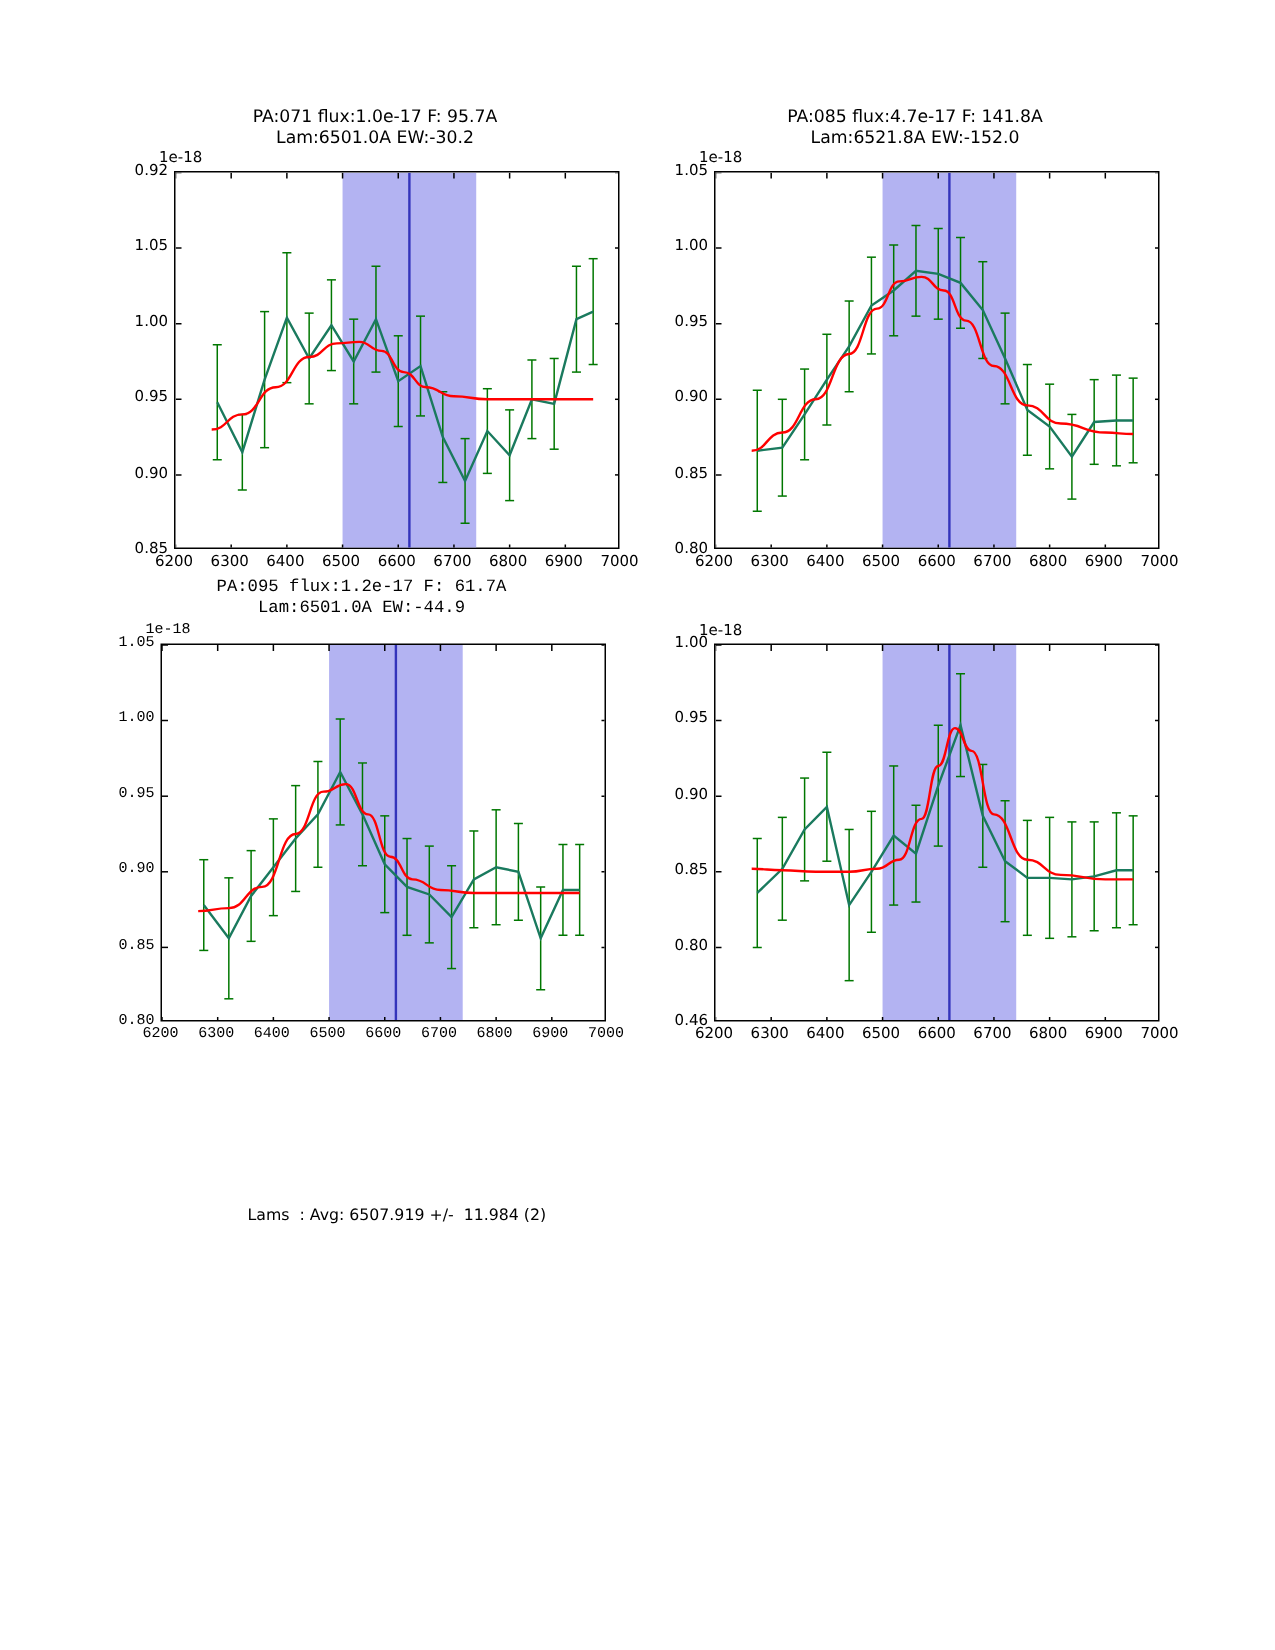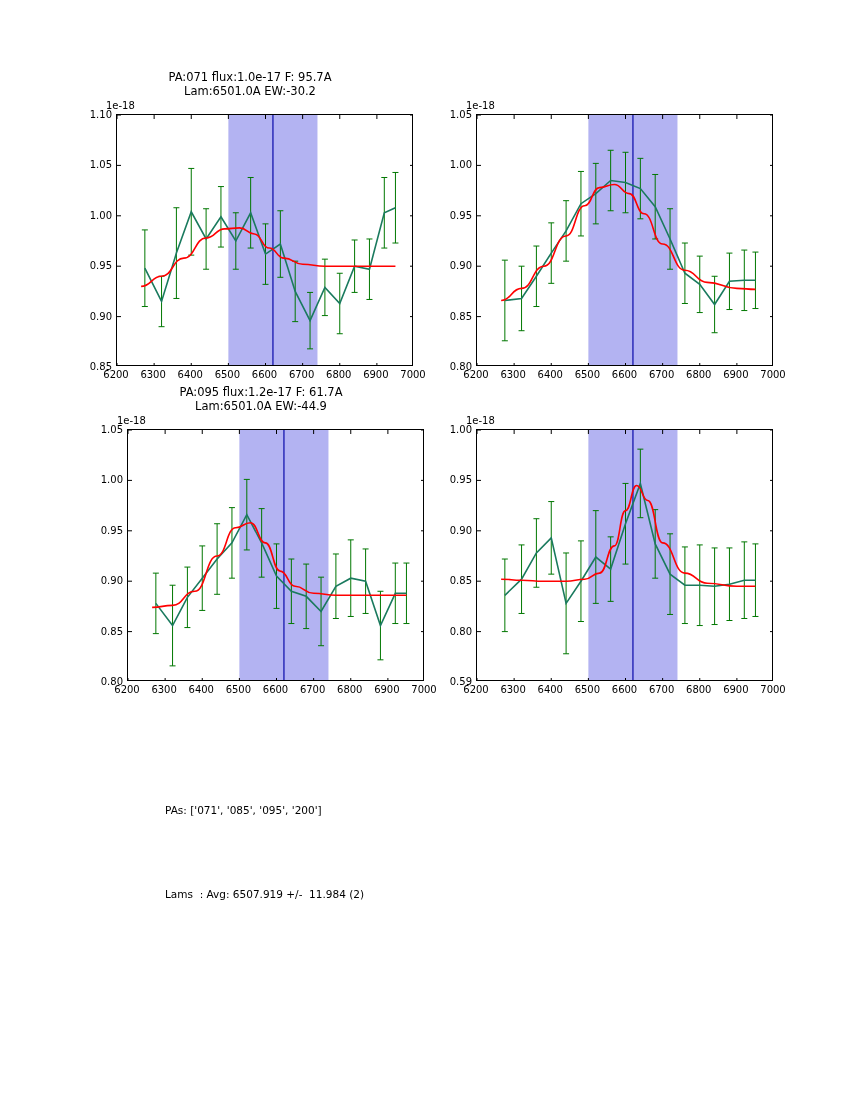--- a/index.html
+++ b/index.html
@@ -182,24 +182,26 @@
       <div class="tick-label-x" style="left: 184.5px; top: 299px;">6600</div>
       <div class="tick-label-x" style="left: 221.625px; top: 299px;">6700</div>
       <div class="tick-label-x" style="left: 258.75px; top: 299px;">6800</div>
       <div class="tick-label-x" style="left: 295.875px; top: 299px;">6900</div>
       <div class="tick-label-x" style="left: 333px; top: 299px;">7000</div>
       <div class="tick-label-y" style="left: 0px; width: 32px; top: 296px;">0.85</div>
       <div class="tick-label-y" style="left: 0px; width: 32px; top: 245.6px;">0.90</div>
       <div class="tick-label-y" style="left: 0px; width: 32px; top: 195.2px;">0.95</div>
       <div class="tick-label-y" style="left: 0px; width: 32px; top: 144.8px;">1.00</div>
       <div class="tick-label-y" style="left: 0px; width: 32px; top: 94.4px;">1.05</div>
-      <div class="tick-label-y" style="left: 0px; width: 32px; top: 44px;">1.10</div>
+      <div class="tick-label-y" style="left: 0px; width: 32px; top: 44px;">0.92</div>
     </div>
 
   <div class="panel" style="left:440px; top:70px; width:340px; height:310px;">
+    <div class="panel-title" style="top:0px;">PA:085 flux:4.7e-17 F: 141.8A
+Lam:6521.8A EW:-152.0</div>
     <div class="exp-label" style="left:26px; top:30px;">1e-18</div>
     <div class="axes-box" style="left:36px; top:44px; width:297px; height:252px;">
       <svg class="plot-svg" id="svg-1" width="297" height="252">
           <rect x="111.375" y="0" width="89.10000000000002" height="252" fill="#9999ee" fill-opacity="0.75"></rect>
           <line x1="155.925" y1="0" x2="155.925" y2="252" stroke="#3333bb" stroke-width="1.6"></line>
           <g stroke="#007700" stroke-width="1">
             <line x1="27.84375" y1="145.15200000000002" x2="27.84375" y2="225.7920000000001"></line>
             <line x1="24.84375" y1="145.15200000000002" x2="30.84375" y2="145.15200000000002"></line>
             <line x1="24.84375" y1="225.7920000000001" x2="30.84375" y2="225.7920000000001"></line>
             <line x1="44.55" y1="151.20000000000002" x2="44.55" y2="215.71200000000007"></line>
@@ -300,21 +302,21 @@
       <div class="tick-label-x" style="left: 295.875px; top: 299px;">6900</div>
       <div class="tick-label-x" style="left: 333px; top: 299px;">7000</div>
       <div class="tick-label-y" style="left: 0px; width: 32px; top: 296px;">0.80</div>
       <div class="tick-label-y" style="left: 0px; width: 32px; top: 245.6px;">0.85</div>
       <div class="tick-label-y" style="left: 0px; width: 32px; top: 195.2px;">0.90</div>
       <div class="tick-label-y" style="left: 0px; width: 32px; top: 144.8px;">0.95</div>
       <div class="tick-label-y" style="left: 0px; width: 32px; top: 94.4px;">1.00</div>
       <div class="tick-label-y" style="left: 0px; width: 32px; top: 44px;">1.05</div>
     </div>
 
-  <div class="panel" style="left:91px; top:385px; width:340px; height:310px;">
+  <div class="panel" style="left:71px; top:385px; width:340px; height:310px;font-family:Liberation Mono, monospace;">
     <div class="panel-title" style="top:0px;">PA:095 flux:1.2e-17 F: 61.7A
 Lam:6501.0A EW:-44.9</div>
     <div class="exp-label" style="left:26px; top:30px;">1e-18</div>
     <div class="axes-box" style="left:36px; top:44px; width:297px; height:252px;">
       <svg class="plot-svg" id="svg-2" width="297" height="252">
           <rect x="111.375" y="0" width="89.10000000000002" height="252" fill="#9999ee" fill-opacity="0.75"></rect>
           <line x1="155.925" y1="0" x2="155.925" y2="252" stroke="#3333bb" stroke-width="1.6"></line>
           <g stroke="#007700" stroke-width="1">
             <line x1="27.84375" y1="143.13600000000002" x2="27.84375" y2="203.61600000000007"></line>
             <line x1="24.84375" y1="143.13600000000002" x2="30.84375" y2="143.13600000000002"></line>
@@ -524,28 +526,27 @@
     </div>
   <div class="tick-label-x" style="left: 36px; top: 299px;">6200</div>
       <div class="tick-label-x" style="left: 73.125px; top: 299px;">6300</div>
       <div class="tick-label-x" style="left: 110.25px; top: 299px;">6400</div>
       <div class="tick-label-x" style="left: 147.375px; top: 299px;">6500</div>
       <div class="tick-label-x" style="left: 184.5px; top: 299px;">6600</div>
       <div class="tick-label-x" style="left: 221.625px; top: 299px;">6700</div>
       <div class="tick-label-x" style="left: 258.75px; top: 299px;">6800</div>
       <div class="tick-label-x" style="left: 295.875px; top: 299px;">6900</div>
       <div class="tick-label-x" style="left: 333px; top: 299px;">7000</div>
-      <div class="tick-label-y" style="left: 0px; width: 32px; top: 296px;">0.59</div>
+      <div class="tick-label-y" style="left: 0px; width: 32px; top: 296px;">0.46</div>
       <div class="tick-label-y" style="left: 0px; width: 32px; top: 245.6px;">0.80</div>
       <div class="tick-label-y" style="left: 0px; width: 32px; top: 195.2px;">0.85</div>
       <div class="tick-label-y" style="left: 0px; width: 32px; top: 144.8px;">0.90</div>
       <div class="tick-label-y" style="left: 0px; width: 32px; top: 94.4px;">0.95</div>
       <div class="tick-label-y" style="left: 0px; width: 32px; top: 44px;">1.00</div>
     </div>
 
   <div class="summary" style="left:165px; top:740px;">
-    <div>PAs: ['071', '085', '095', '200']</div>
     <div>Lams  : Avg: 6507.919 +/-  11.984 (2)</div>
     
     
   </div>
 
 </div>
 
 </body></html>

